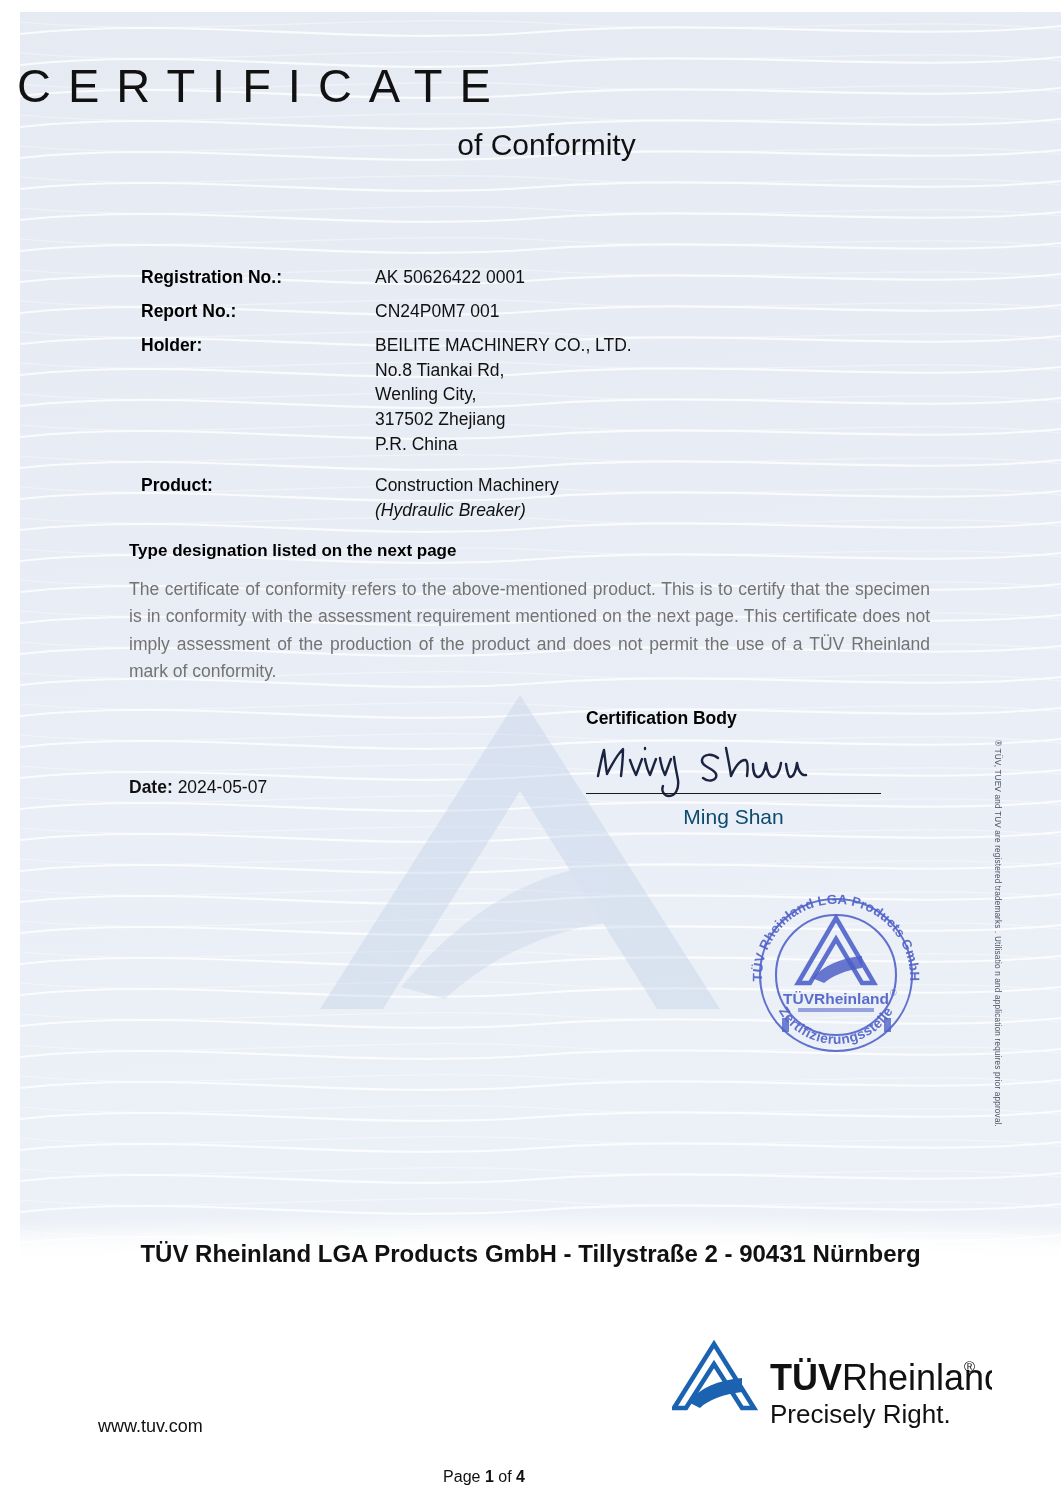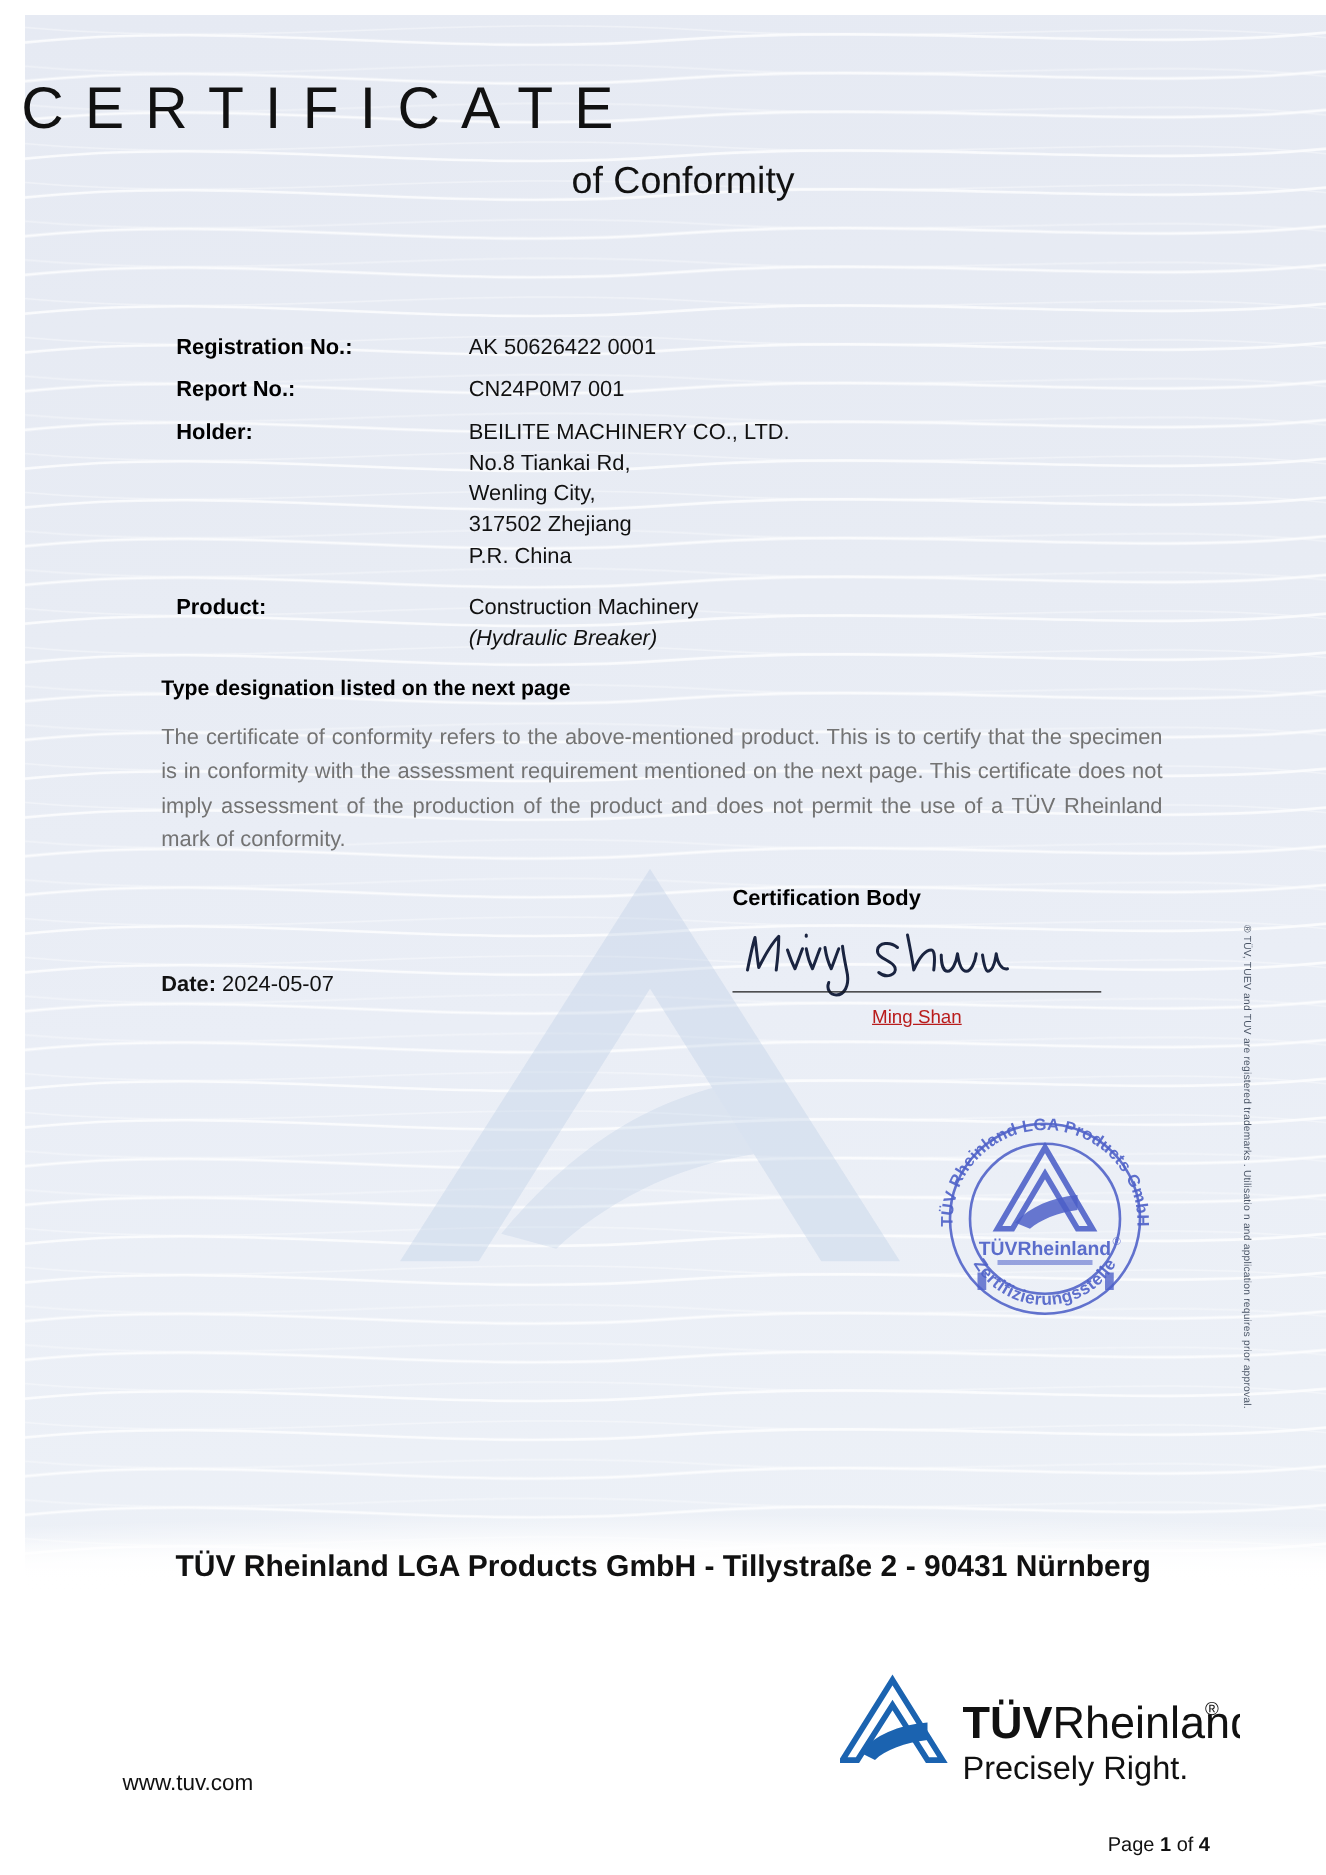--- a/index.html
+++ b/index.html
@@ -179,23 +179,22 @@
     width: 295px;
     height: 0;
     border-top: 1.6px solid #1a1a1a;
   }
   .sig-name {
     position: absolute;
     left: 586px;
     top: 805px;
     width: 295px;
     text-align: center;
-    font-size: 15px;
-    color: #b91c1c;
-    text-decoration: underline;
+    font-size: 21px;
+    color: #0c4a6e;
   }
   .date-line {
     position: absolute;
     left: 129px;
     top: 777px;
     font-size: 17.5px;
     color: #111;
   }
   .date-line b { font-weight: bold; }
 
@@ -247,21 +246,21 @@
     top: 1398px;
     font-size: 18px;
     color: #111;
     margin-top: 18px;
   }
   .page-num {
     position: absolute;
     left: 0;
     top: 1468px;
     width: 968px;
-    text-align: right;
+    text-align: center;
     font-size: 16px;
     color: #111;
   }
   .page-num b { font-weight: bold; }
 </style>
 </head>
 <body>
 
 <div id="page">
 

